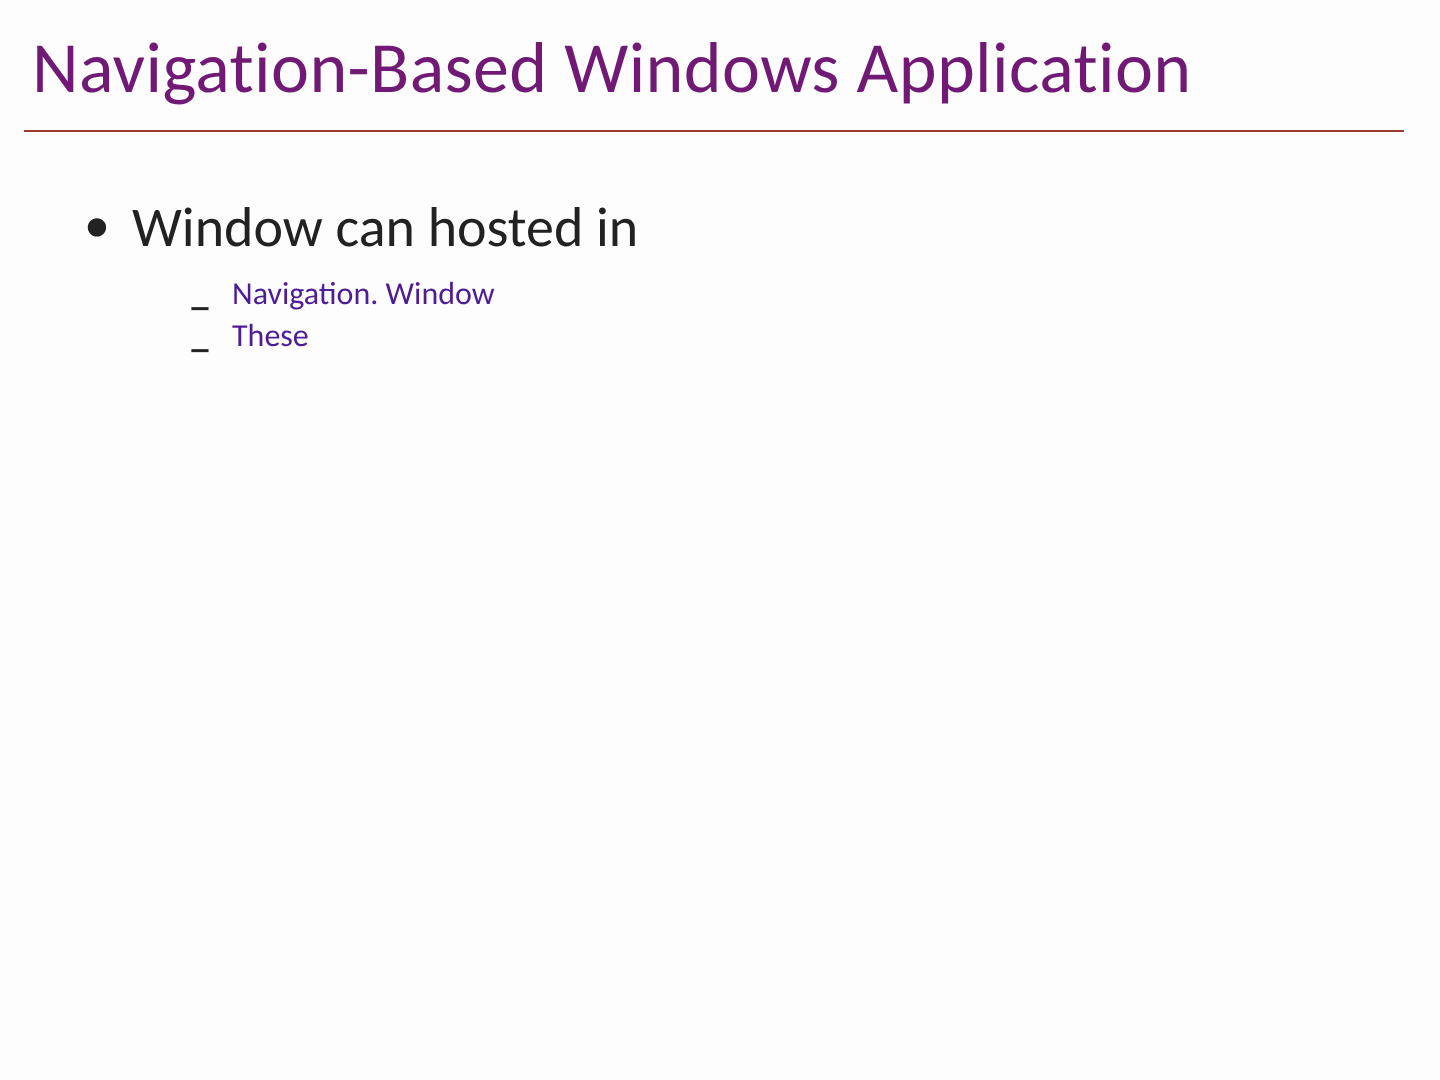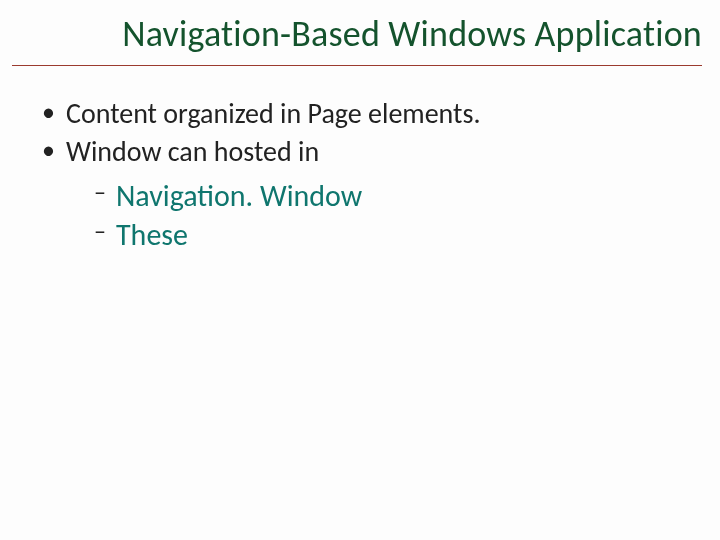--- a/index.html
+++ b/index.html
@@ -15,26 +15,25 @@
   .slide {
     box-sizing: border-box;
     width: 720px;
     height: 540px;
     padding: 14px 18px 20px 12px;
     position: relative;
   }
   .title {
     font-size: 36px;
     line-height: 1.15;
-    color: #14532d;
+    color: #701a75;
     letter-spacing: 0.2px;
     padding: 0 0 10px 4px;
     border-bottom: 1px solid #9b3b2f;
     margin-bottom: 8px;
-    text-align: right;
   }
   .body {
     padding: 22px 24px 0 24px;
   }
   ul.top {
     list-style: none;
     margin: 0;
     padding: 0;
   }
   ul.top > li {
@@ -53,24 +52,24 @@
     color: #222;
   }
   ul.sub {
     list-style: none;
     margin: 6px 0 12px 0;
     padding: 0 0 0 28px;
   }
   ul.sub > li {
     position: relative;
     padding-left: 22px;
-    font-size: 30px;
+    font-size: 16px;
     line-height: 1.3;
     margin-bottom: 0px;
-    color: #0f766e;
+    color: #4c1d95;
   }
   ul.sub > li::before {
     content: "–";
     position: absolute;
     left: 0;
     top: 0;
     font-size: 24px;
     color: #222;
   }
   .justify {
@@ -79,21 +78,20 @@
   }
 </style>
 </head>
 <body>
 
 <div class="slide">
   <div class="title">Navigation-Based Windows Application</div>
 
   <div class="body">
     <ul class="top">
-      <li>Content organized in Page elements.</li>
       <li>
         <span>Window can hosted in</span>
         <ul class="sub">
           <li>Navigation. Window</li>
           <li>These</li>
         </ul>
       </li>
     </ul>
   </div>
 </div>

